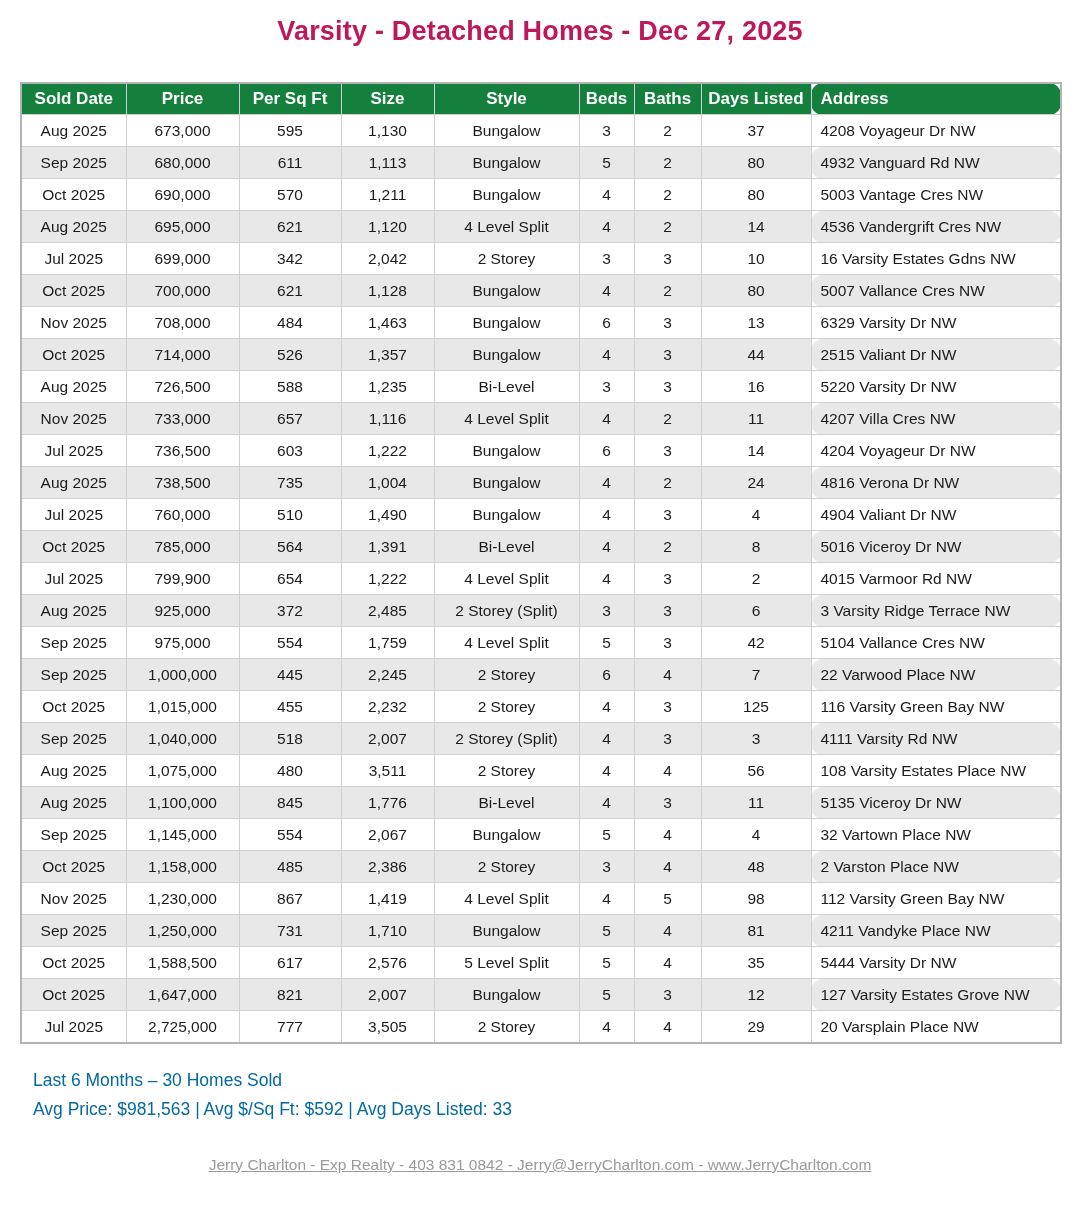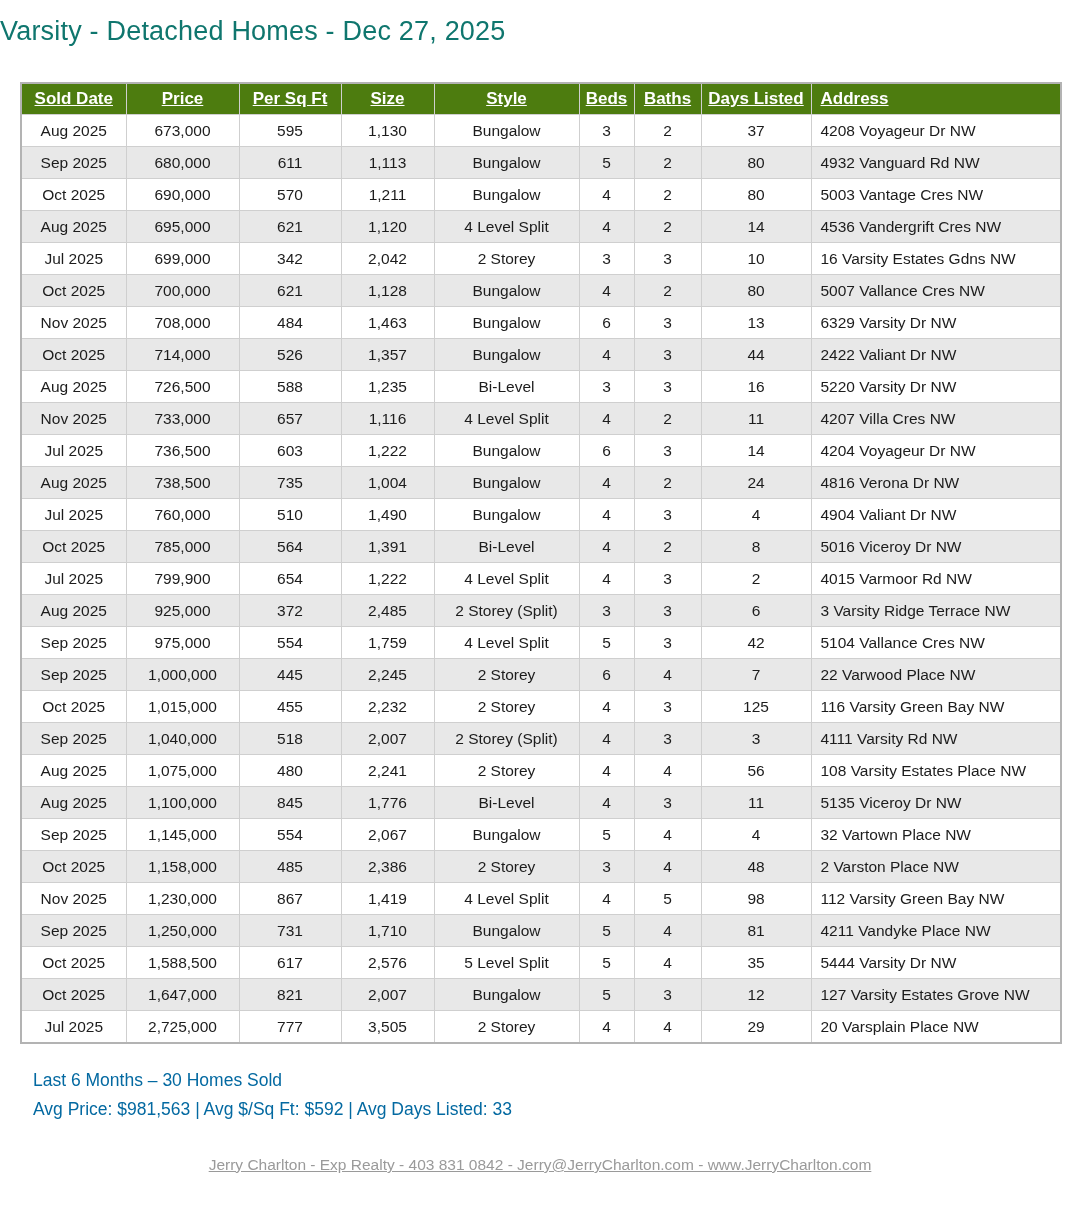--- a/index.html
+++ b/index.html
@@ -10,61 +10,62 @@
     font-family: "Liberation Sans", sans-serif;
   }
   .page {
     width: 1080px;
     height: 1229px;
     background: #ffffff;
     overflow: hidden;
   }
   .title {
     padding-top: 15px;
+    text-align: center;
     font-size: 27px;
-    font-weight: normal;
-    color: #0f766e;
+    font-weight: bold;
+    color: #be185d;
     letter-spacing: 0.2px;
     line-height: 33px;
   }
   table.homes {
     border-collapse: collapse;
     table-layout: fixed;
     width: 1040px;
     margin: 34px 20px 0 20px;
     border: 2px solid #b3b3b3;
   }
   table.homes thead th {
-    background: #4d7c0f;
+    background: #15803d;
     color: #ffffff;
     font-size: 17px;
     font-weight: bold;
     height: 30px;
     padding: 0;
     text-align: center;
     border: 1px solid #cfcfcf;
     overflow: hidden;
     white-space: nowrap;
-    text-decoration: underline;
   }
   table.homes tbody td {
     font-size: 15.5px;
     color: #1c1c1c;
     text-align: center;
     height: 31px;
     padding: 0;
     border: 1px solid #cfcfcf;
     background: #ffffff;
     overflow: hidden;
     white-space: nowrap;
   }
   table.homes tbody tr:nth-child(even) td { background: #e8e8e8; }
   table.homes th.left, table.homes td.left {
     text-align: left;
     padding-left: 9px;
+    border-radius: 12px;
   }
   col.c-sold-date   { width: 105px; }
   col.c-price       { width: 113px; }
   col.c-per-sq-ft   { width: 102px; }
   col.c-size        { width: 93px;  }
   col.c-style       { width: 145px; }
   col.c-beds        { width: 55px;  }
   col.c-baths       { width: 67px;  }
   col.c-days-listed { width: 110px; }
   col.c-address     { width: 250px; }
@@ -196,21 +197,21 @@
         </tr>
         <tr>
           <td>Oct 2025</td>
           <td>714,000</td>
           <td>526</td>
           <td>1,357</td>
           <td>Bungalow</td>
           <td>4</td>
           <td>3</td>
           <td>44</td>
-          <td class="left">2422 Valiant Dr NW</td>
+          <td class="left">2515 Valiant Dr NW</td>
         </tr>
         <tr>
           <td>Aug 2025</td>
           <td>726,500</td>
           <td>588</td>
           <td>1,235</td>
           <td>Bi-Level</td>
           <td>3</td>
           <td>3</td>
           <td>16</td>
@@ -334,21 +335,21 @@
           <td>2 Storey (Split)</td>
           <td>4</td>
           <td>3</td>
           <td>3</td>
           <td class="left">4111 Varsity Rd NW</td>
         </tr>
         <tr>
           <td>Aug 2025</td>
           <td>1,075,000</td>
           <td>480</td>
-          <td>2,241</td>
+          <td>3,511</td>
           <td>2 Storey</td>
           <td>4</td>
           <td>4</td>
           <td>56</td>
           <td class="left">108 Varsity Estates Place NW</td>
         </tr>
         <tr>
           <td>Aug 2025</td>
           <td>1,100,000</td>
           <td>845</td>

